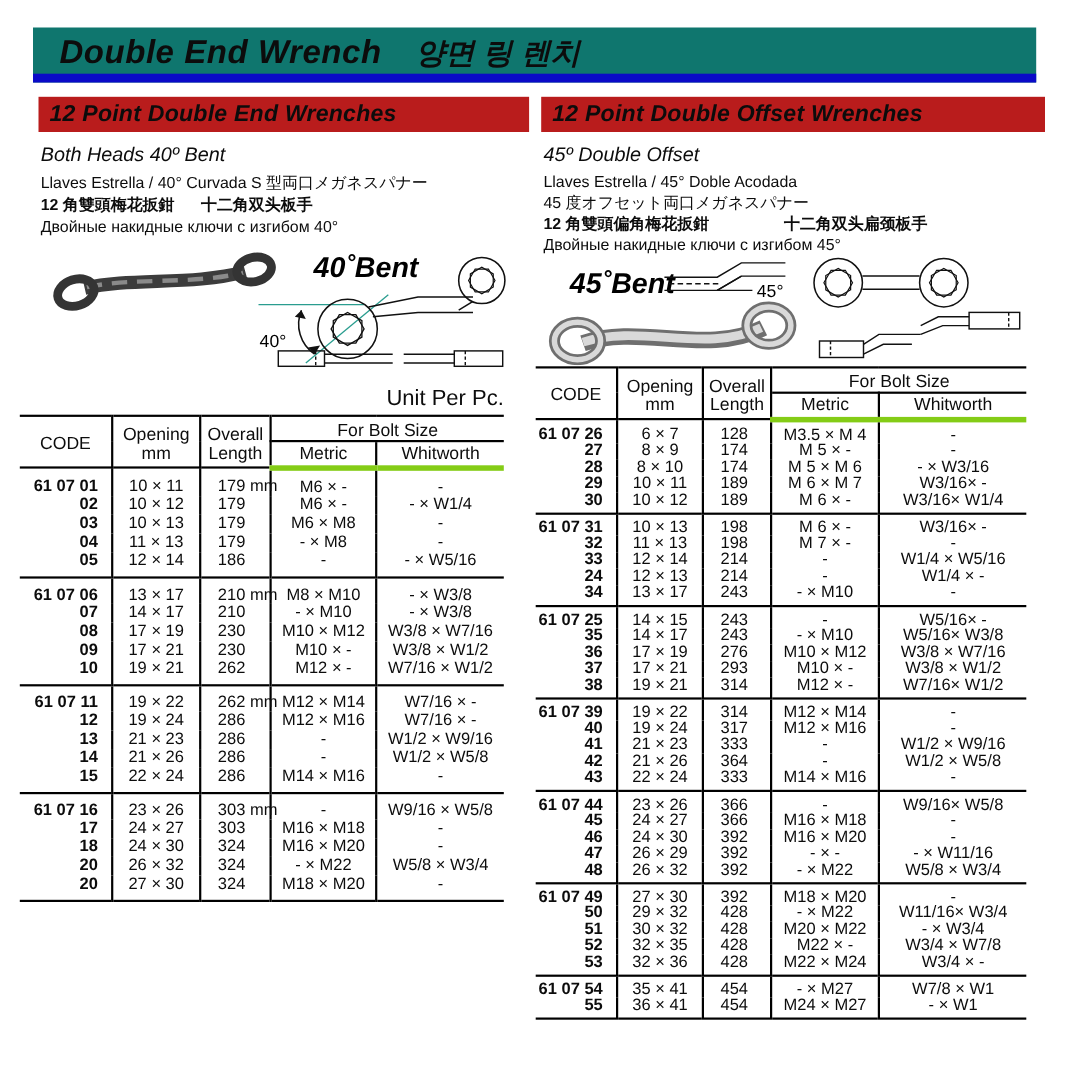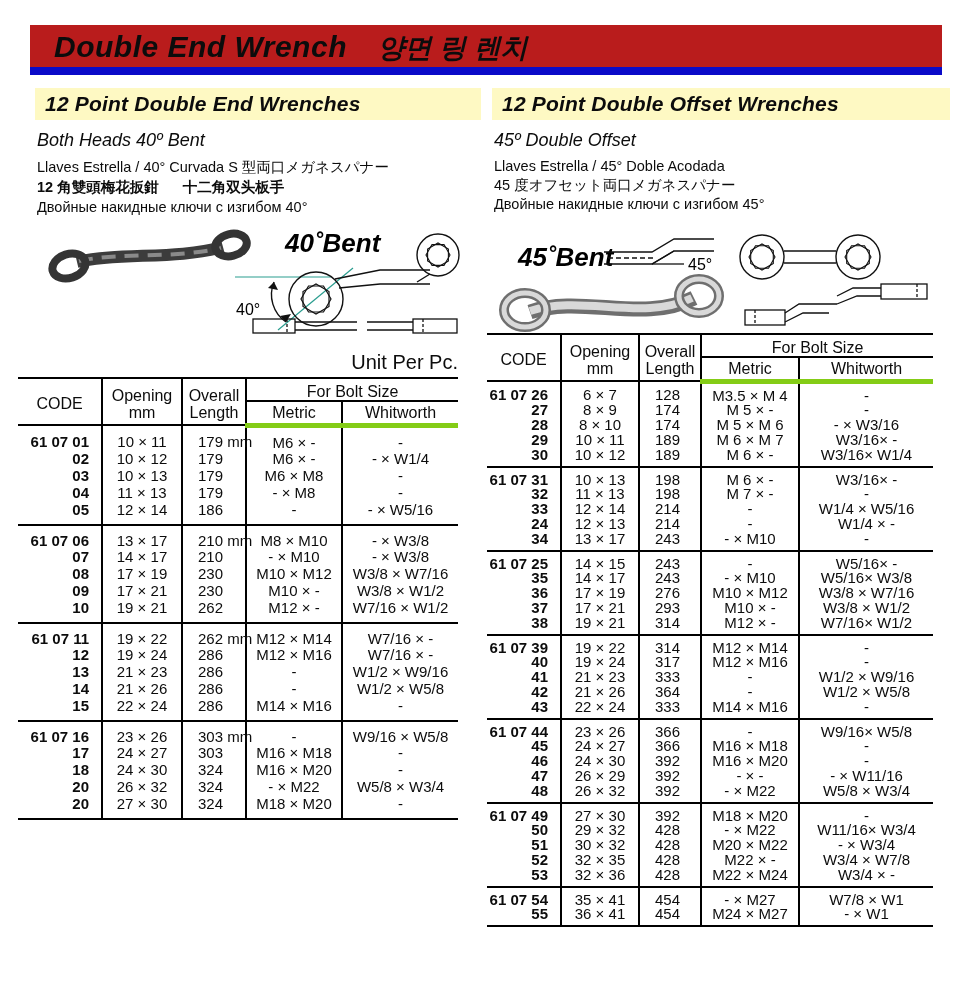--- a/index.html
+++ b/index.html
@@ -4,32 +4,32 @@
 <style>
   * { margin:0; padding:0; box-sizing:border-box; }
   html,body { background:#fff; }
   body {
     width:970px; height:986px; position:relative; overflow:hidden;
     font-family:"Liberation Sans","DejaVu Sans",sans-serif; color:#0c0c0c;
   }
   
   .banner {
     position:absolute; left:30px; top:25px; width:912px; height:50px;
-    background:#b91c1c; border-bottom:8px solid #0a0ac8;
+    background:#0f766e; border-bottom:8px solid #0a0ac8;
   }
   .banner .title-wrap { padding:5px 0 0 24px; white-space:nowrap; }
   .banner .t-en { font-size:30px; font-weight:bold; font-style:italic; letter-spacing:.5px; }
   .banner .t-ko { font-size:27px; font-weight:bold; font-style:italic; margin-left:26px; }
 
   
   .col { position:absolute; top:88px; }
   .col-left { left:35px; width:446px; }
   .col-right { left:492px; width:458px; }
   .sec-title {
-    background:#fef9c3; font-size:21px; font-weight:bold; font-style:italic;
+    background:#b91c1c; font-size:21px; font-weight:bold; font-style:italic;
     padding:4px 6px 4px 10px; letter-spacing:.2px;
   }
   .sec-sub { font-size:18px; font-weight:normal; font-style:italic; margin:10px 0 6px 2px; }
   .desc { font-size:14.5px; line-height:20px; margin-left:2px; }
   .desc.cjk-bold { font-weight:bold; }
   .desc .part2 { display:inline-block; }
   .col-left .desc .part2 { margin-left:20px; }
   .col-right .desc { line-height:19px; }
   .col-right .desc .part2 { margin-left:64px; }
 
@@ -91,20 +91,24 @@
     <span class="part2">十二角双头板手</span>
   </div>
   <div class="desc">Двойные накидные ключи с изгибом 40°</div>
 </section>
 
 <section class="col col-right">
   <div class="sec-title">12 Point Double Offset Wrenches</div>
   <div class="sec-sub">45º Double Offset</div>
   <div class="desc">Llaves Estrella / 45° Doble Acodada</div>
   <div class="desc">45 度オフセット両口メガネスパナー</div>
+  <div class="desc cjk-bold">
+    <span>12 角雙頭偏角梅花扳鉗</span>
+    <span class="part2">十二角双头扁颈板手</span>
+  </div>
   <div class="desc">Двойные накидные ключи с изгибом 45°</div>
 </section>
 
 <div class="illu illu-left">
   <svg width="446" height="130" viewBox="0 0 446 130">
 
     <g>
       <path d="M42,40 C85,30 140,38 188,25" stroke="#3c3c3c" stroke-width="12" fill="none"></path>
       <path d="M44,39 C86,30 140,37 186,26" stroke="#8a8a8a" stroke-width="4" fill="none" stroke-dasharray="14 9"></path>
       <ellipse cx="34" cy="44" rx="17" ry="12" fill="none" stroke="#343434" stroke-width="8" transform="rotate(-18 34 44)"></ellipse>

